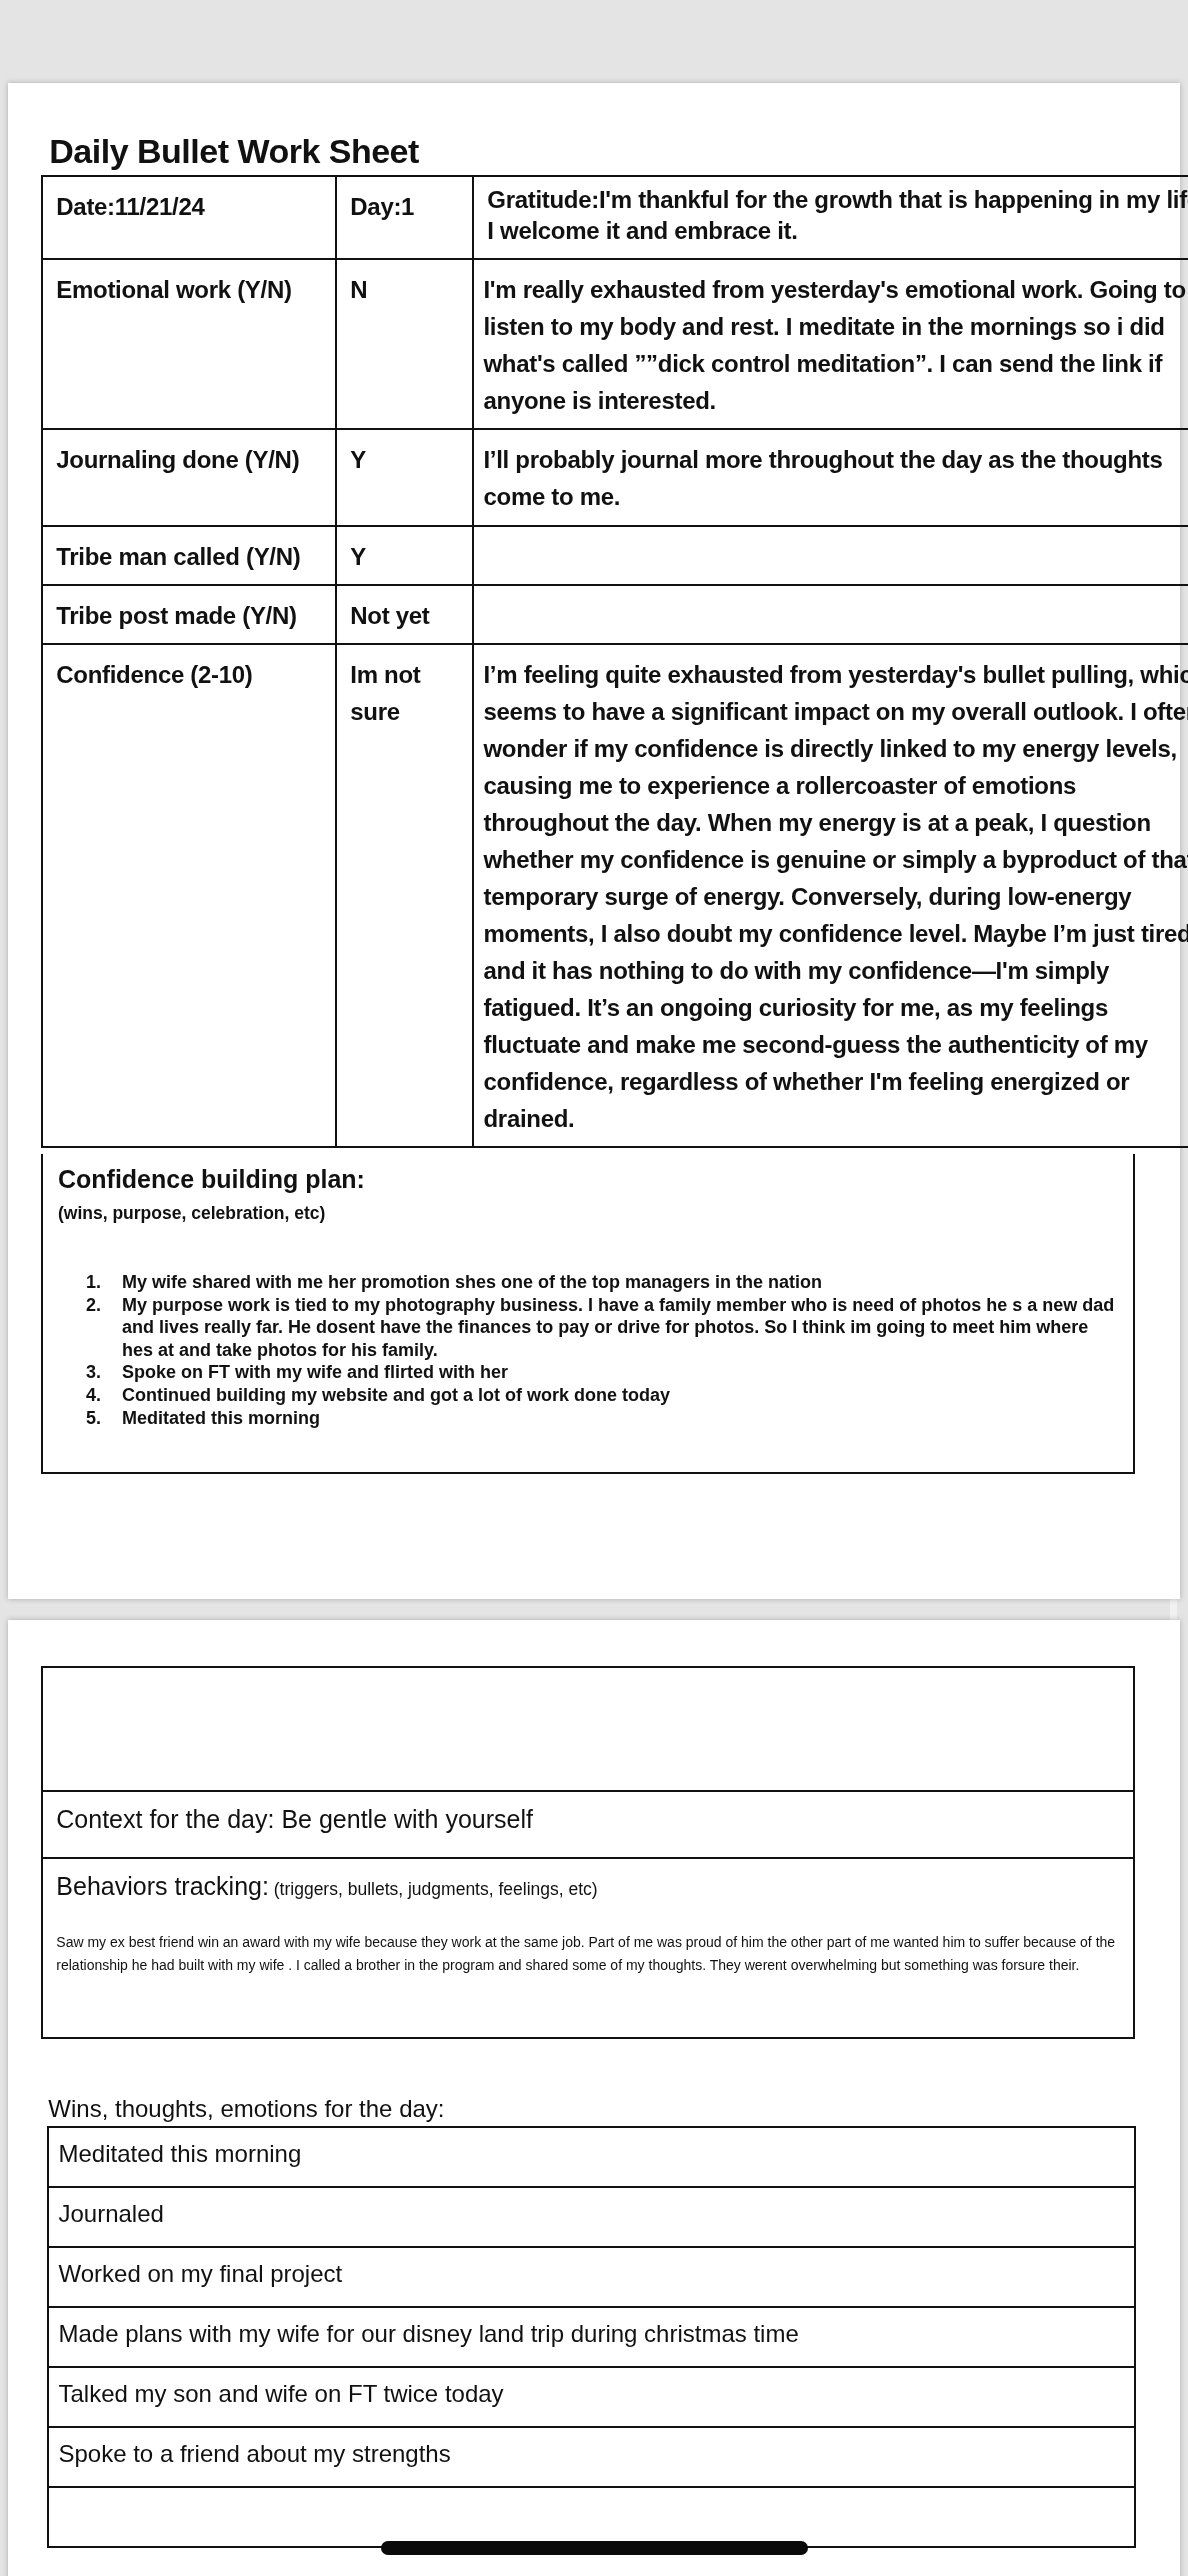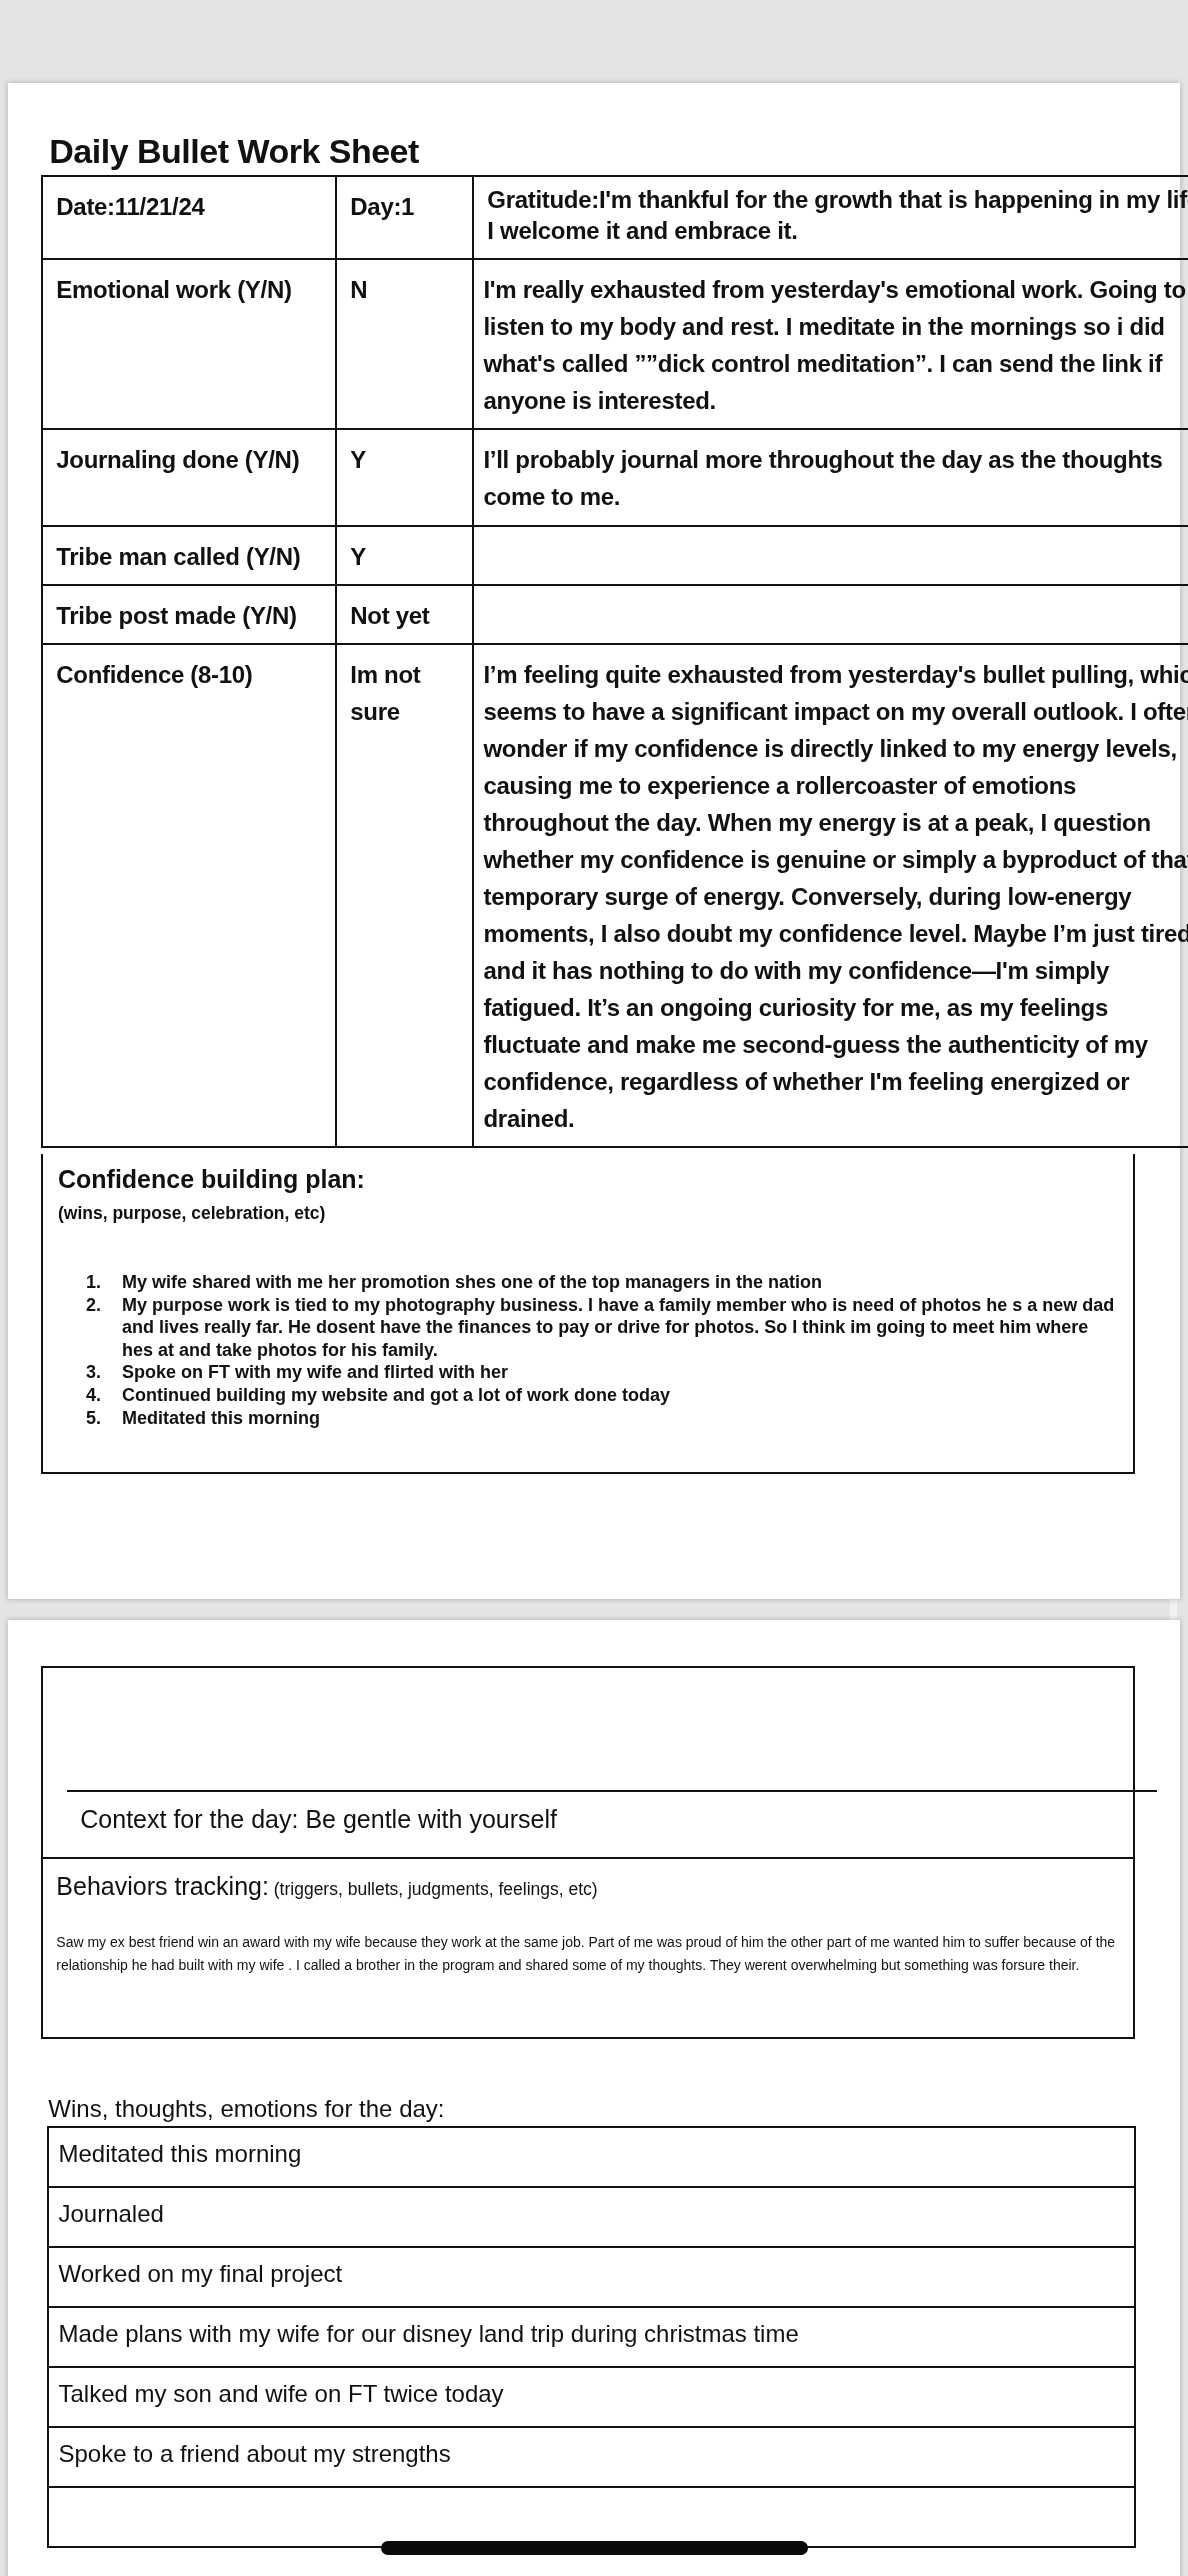--- a/index.html
+++ b/index.html
@@ -48,21 +48,21 @@
   .plan-list li { position:relative; padding-left:64px; }
   .plan-list .num { position:absolute; left:28px; top:0; }
 
   
   .p2-box {
     position:absolute; left:33px; top:46px; width:1090px; height:369px;
     border:2.3px solid #111;
   }
   .p2-row { position:absolute; left:0; width:100%; border-top:2.3px solid #111; }
   .p2-empty { top:0; height:120px; border-top:none; }
-  .p2-context { top:122px; height:53px;margin-left:24px; }
+  .p2-context { top:122px; height:53px; }
   .p2-context span { position:absolute; left:13px; top:11px; font-size:25px; line-height:33px; }
   .p2-behaviors { top:177px; height:190px;margin-top:12px; }
   .beh-title { position:absolute; left:13px; top:11px; font-size:25px; line-height:33px; }
   .beh-title small { font-size:17.5px; }
   .beh-text {
     position:absolute; left:13px; top:72px; width:1060px; font-size:14px; line-height:22.6px;
   }
   .wins-label { position:absolute; left:40px; top:474px; font-size:24px; line-height:29.5px; }
   .wins {
     position:absolute; left:39px; top:506px; width:1085px; border:2.3px solid #111; border-bottom:none;
@@ -105,21 +105,21 @@
       <td style="height:37px;">Tribe man called (Y/N)</td>
       <td>Y</td>
       <td class="note"></td>
     </tr>
     <tr>
       <td style="height:37px;margin-top:24px;">Tribe post made (Y/N)</td>
       <td>Not yet</td>
       <td class="note"></td>
     </tr>
     <tr>
-      <td style="height:479px;">Confidence (8-10)</td>
+      <td style="height:479px;">Confidence (2-10)</td>
       <td>Im not sure</td>
       <td class="note"> I’m feeling quite exhausted from yesterday's bullet pulling, which seems to have a significant impact on my overall outlook. I often wonder if my confidence is directly linked to my energy levels, causing me to experience a rollercoaster of emotions throughout the day. When my energy is at a peak, I question whether my confidence is genuine or simply a byproduct of that temporary surge of energy. Conversely, during low-energy moments, I also doubt my confidence level. Maybe I’m just tired, and it has nothing to do with my confidence—I'm simply fatigued. It’s an ongoing curiosity for me, as my feelings fluctuate and make me second-guess the authenticity of my confidence, regardless of whether I'm feeling energized or drained.</td>
     </tr>
   </tbody>
     </table>
 
   <div class="plan-box">
     <div class="plan-title">Confidence building plan:</div>
     <div class="plan-sub">(wins, purpose, celebration, etc)</div>
     <ol class="plan-list">

